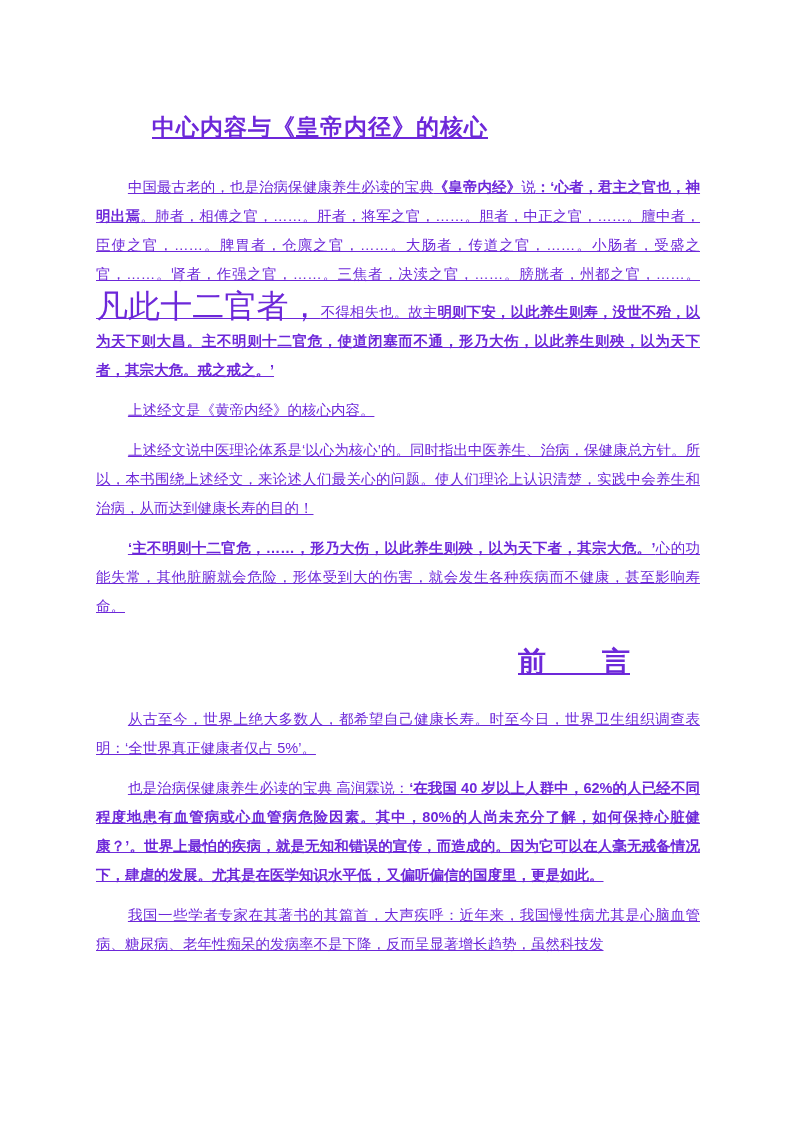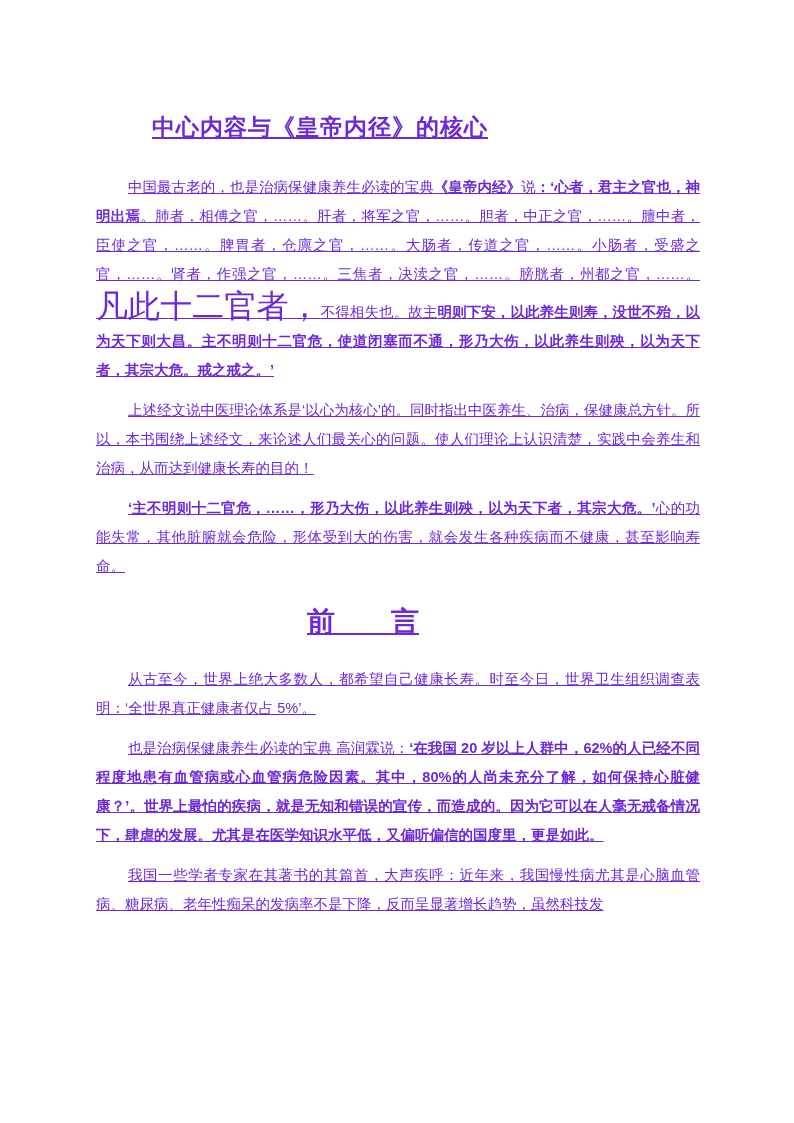--- a/index.html
+++ b/index.html
@@ -36,41 +36,42 @@
   }
   .para .b { font-weight: bold; }
   .para .lg {
     font-size: 32px;
     line-height: 1.1;
     font-weight: 400;
   }
   .section-heading {
     font-size: 28px;
     font-weight: bold;
-    text-align: center;
+    text-align: right;
     margin: 22px 70px 24px 0;
     white-space: pre;
   }
 </style>
 </head>
 <body>
 
 <div class="page">
 
   <h1 class="doc-title">中心内容与《皇帝内径》的核心</h1>
 
   <p class="para"><span>中国最古老的，也是治病保健康养生必读的宝典</span><span class="b">《皇帝内经》</span><span>说</span><span class="b">：‘心者，君主之官也，神明出焉</span><span>。肺者，相傅之官，……。肝者，将军之官，……。胆者，中正之官，……。膻中者，臣使之官，……。脾胃者，仓廪之官，……。大肠者，传道之官，……。小肠者，受盛之官，……。肾者，作强之官，……。三焦者，决渎之官，……。膀胱者，州都之官，……。</span><span class="lg">凡此十二官者，</span><span>不得相失也。故主</span><span class="b">明则下安，以此养生则寿，没世不殆，以为天下则大昌。主不明则十二官危，使道闭塞而不通，形乃大伤，以此养生则殃，以为天下者，其宗大危。戒之戒之。’</span></p>
 
+  <p class="para"><span>上述经文是《黄帝内经》的核心内容。</span></p>
 
 
   <p class="para"><span>上述经文说中医理论体系是‘以心为核心’的。同时指出中医养生、治病，保健康总方针。所以，本书围绕上述经文，来论述人们最关心的问题。使人们理论上认识清楚，实践中会养生和治病，从而达到健康长寿的目的！</span></p>
 
   <p class="para"><span class="b">‘主不明则十二官危，……，形乃大伤，以此养生则殃，以为天下者，其宗大危。’</span><span>心的功能失常，其他脏腑就会危险，形体受到大的伤害，就会发生各种疾病而不健康，甚至影响寿命。</span></p>
 
   <h2 class="section-heading">前　　言</h2>
 
   <p class="para"><span>从古至今，世界上绝大多数人，都希望自己健康长寿。时至今日，世界卫生组织调查表明：‘全世界真正健康者仅占 5%’。</span></p>
 
-  <p class="para"><span>也是治病保健康养生必读的宝典 高润霖说：</span><span class="b">‘在我国 20 岁以上人群中，62%的人已经不同程度地患有血管病或心血管病危险因素。其中，80%的人尚未充分了解，如何保持心脏健康？’。世界上最怕的疾病，就是无知和错误的宣传，而造成的。因为它可以在人毫无戒备情况下，肆虐的发展。尤其是在医学知识水平低，又偏听偏信的国度里，更是如此。</span></p>
+  <p class="para"><span>也是治病保健康养生必读的宝典 高润霖说：</span><span class="b">‘在我国 40 岁以上人群中，62%的人已经不同程度地患有血管病或心血管病危险因素。其中，80%的人尚未充分了解，如何保持心脏健康？’。世界上最怕的疾病，就是无知和错误的宣传，而造成的。因为它可以在人毫无戒备情况下，肆虐的发展。尤其是在医学知识水平低，又偏听偏信的国度里，更是如此。</span></p>
 
   <p class="para"><span>我国一些学者专家在其著书的其篇首，大声疾呼：近年来，我国慢性病尤其是心脑血管病、糖尿病、老年性痴呆的发病率不是下降，反而呈显著增长趋势，虽然科技发</span></p>
 
 </div>
 
 </body></html>

